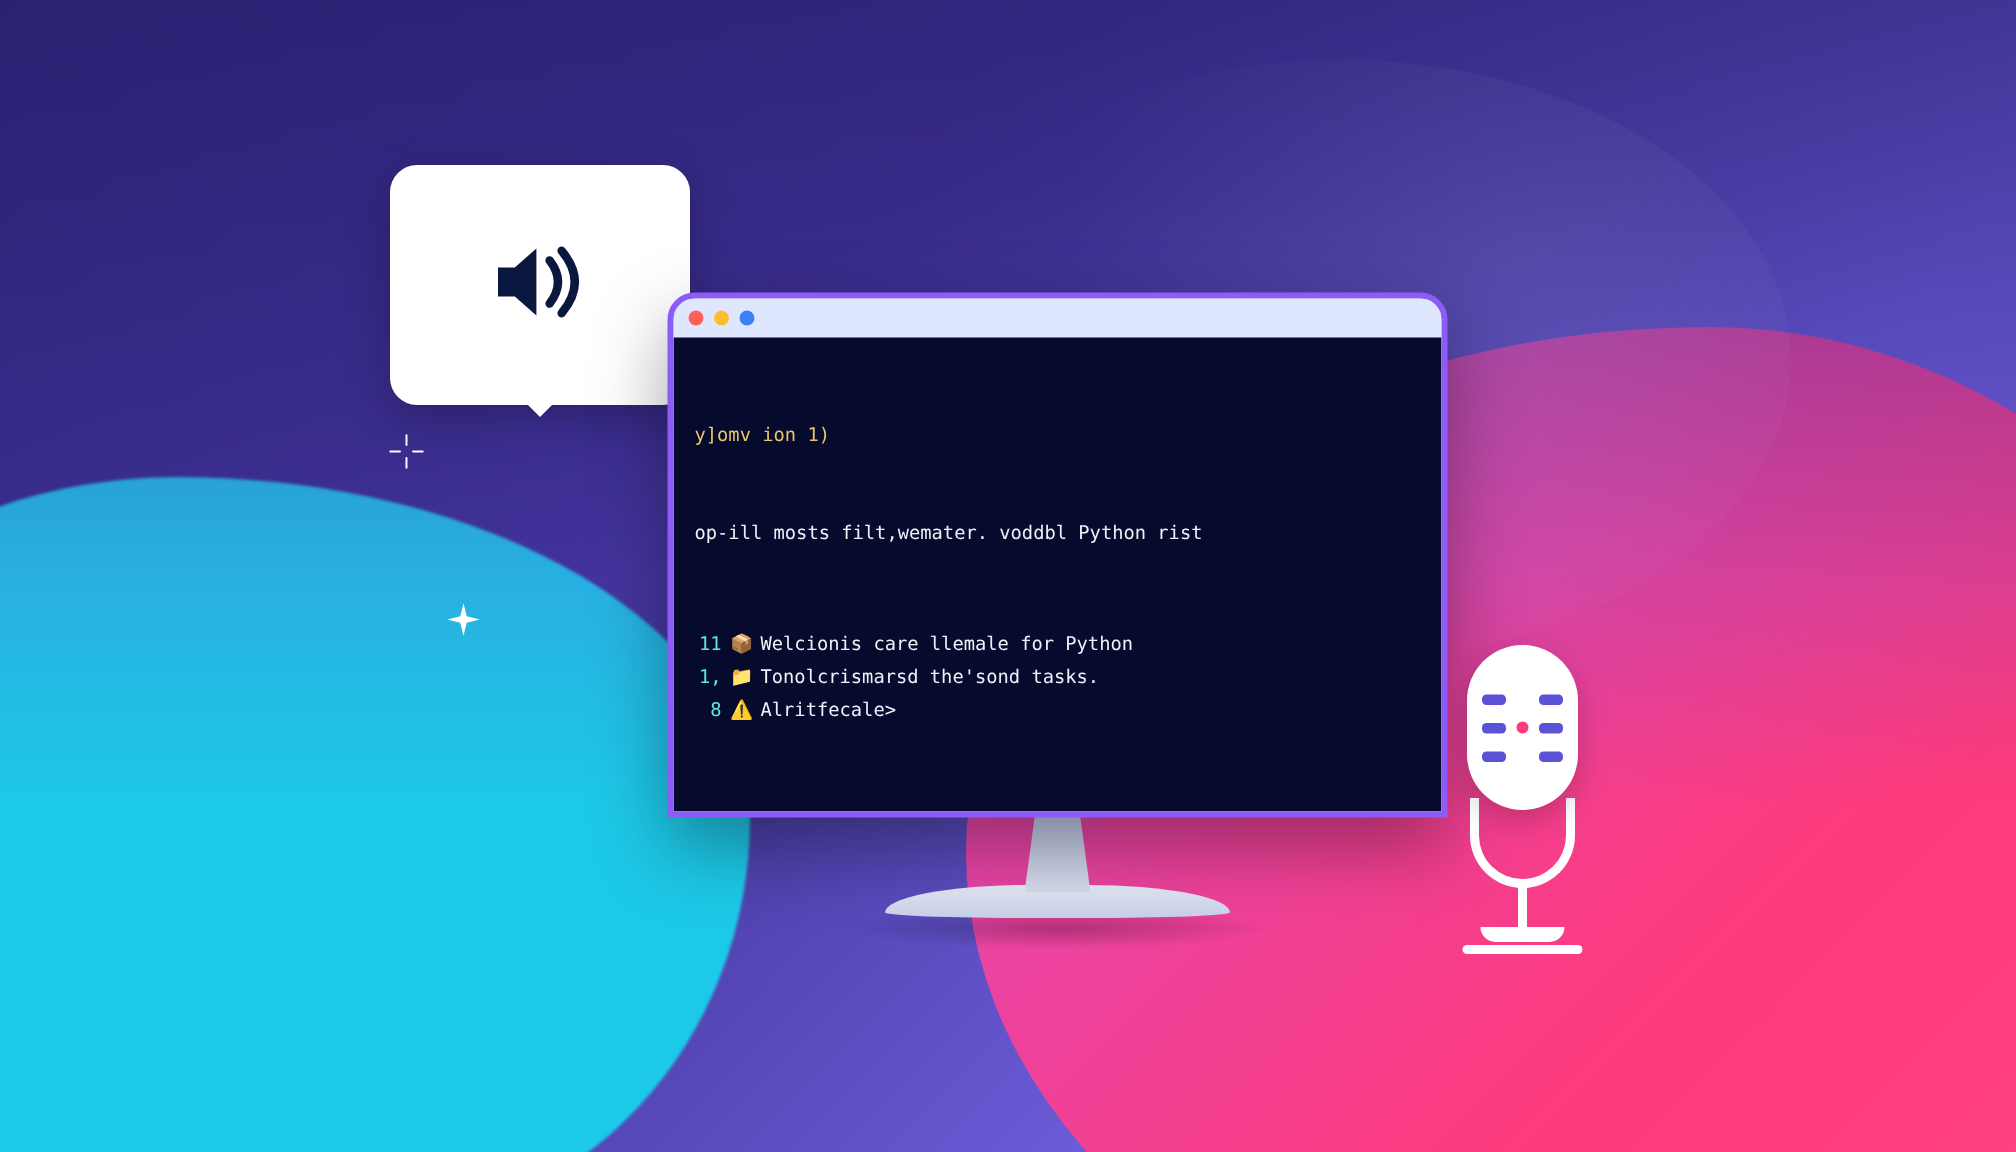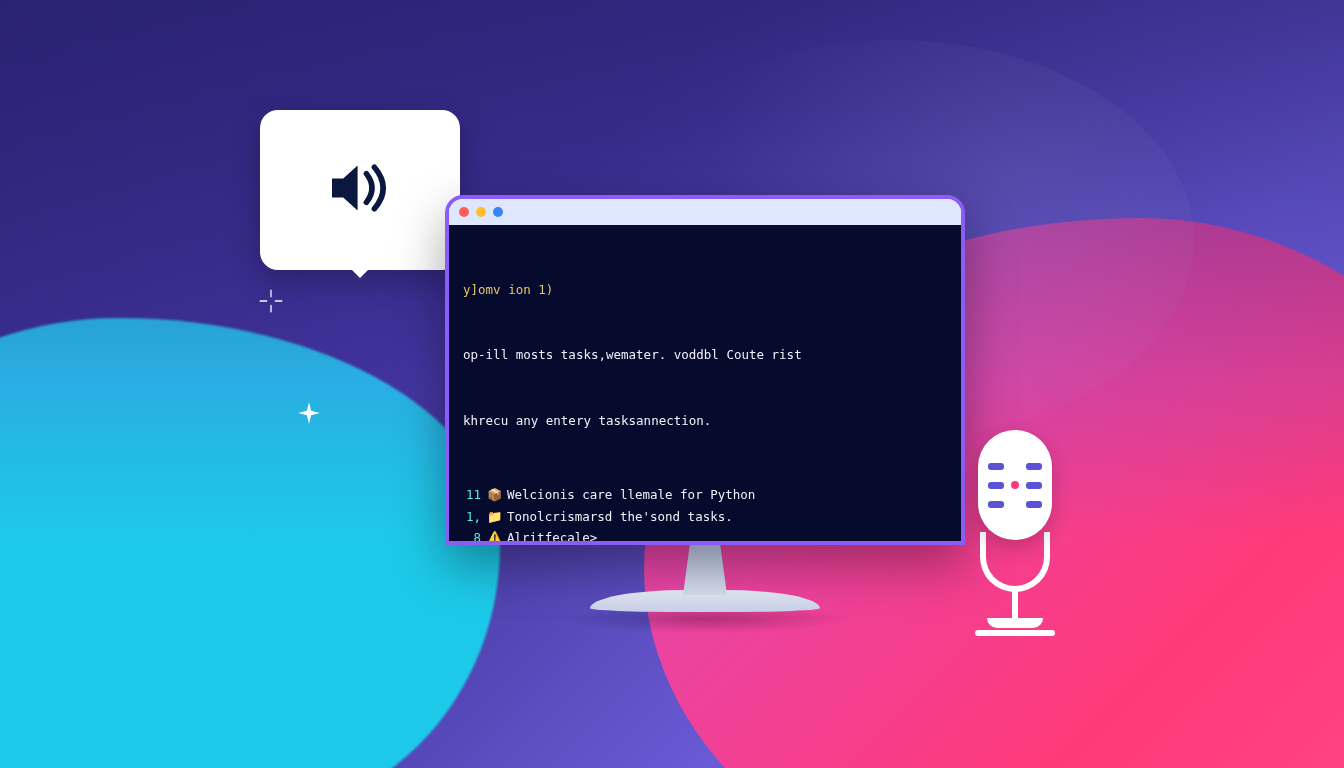--- a/index.html
+++ b/index.html
@@ -146,22 +146,21 @@
 <div class="monitor-base"></div>
 <div class="monitor-stand"></div>
 <div class="monitor">
   <div class="titlebar">
     <div class="dot r"></div>
     <div class="dot y"></div>
     <div class="dot b"></div>
   </div>
   <div class="terminal">
     <div class="cmd">y]omv ion 1)</div>
-    <div class="txt">op-ill mosts tasks,wemater. voddbl Coute rist</div>
-    <div class="txt">khrecu any entery tasksannection.</div>
+    <div class="txt">op-ill mosts filt,wemater. voddbl Python rist</div>
     <div id="term-lines"><div style="height: 8px;"></div><div class="row"><span class="num">11</span><span class="ico">📦</span><span class="txt">Welcionis care llemale for Python</span></div><div class="row"><span class="num">1,</span><span class="ico">📁</span><span class="txt">Tonolcrismarsd the'sond tasks.</span></div><div class="row"><span class="num">8</span><span class="ico">⚠️</span><span class="txt">Alritfecale&gt;</span></div></div>
   </div>
 </div>
 
 <div class="mic">
   <div class="mic-head">
     <div class="mic-row">
         <div class="mic-slot"></div>
         <div class="mic-slot"></div>
       </div>

